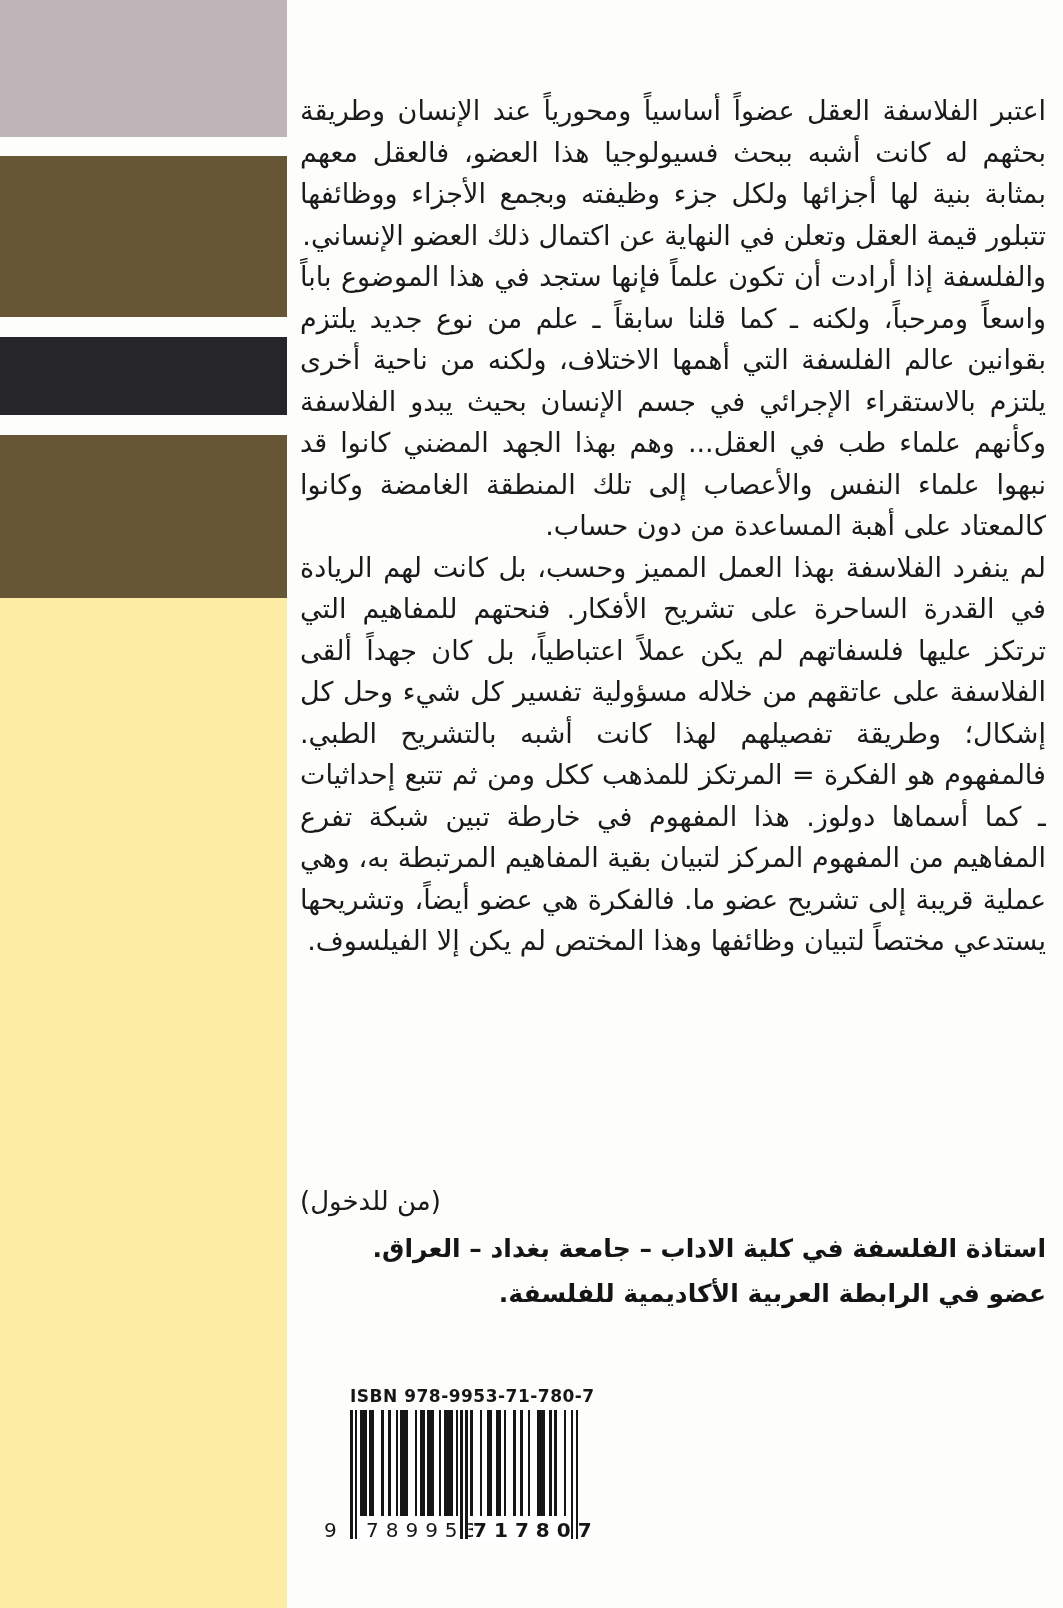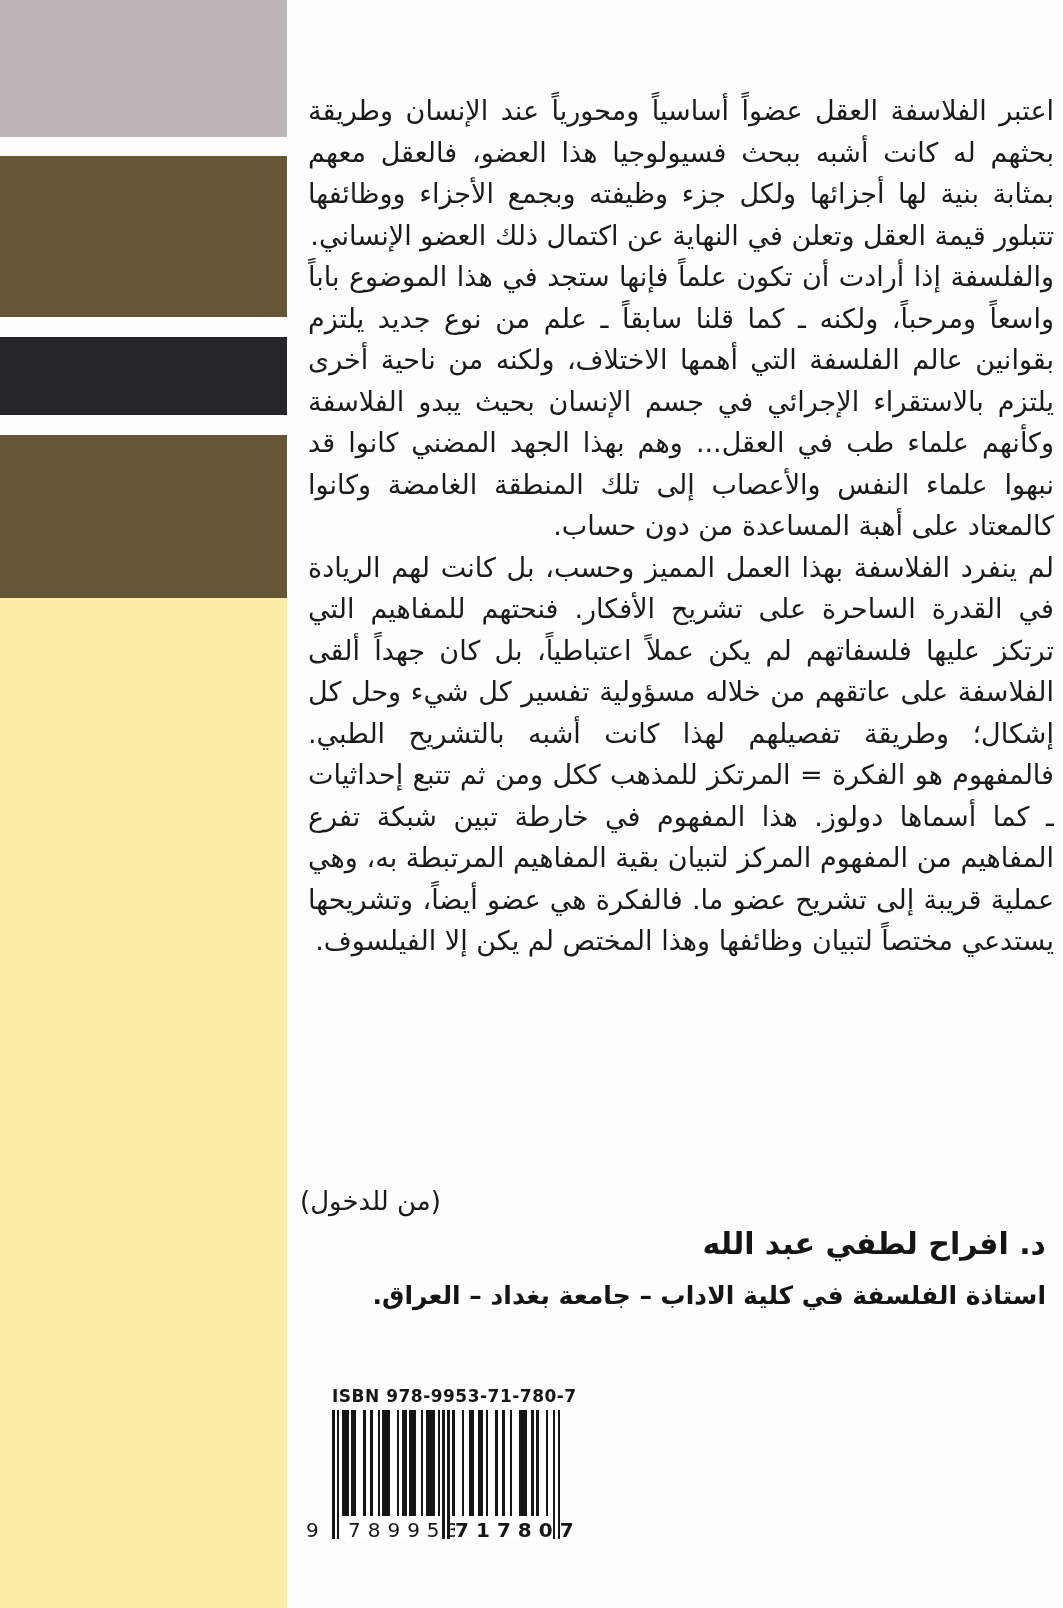--- a/index.html
+++ b/index.html
@@ -11,39 +11,39 @@
   
   .stripe{position:absolute;left:0;width:287px;}
   .stripe.gray  {top:0;    height:137px; background:#bdb5b7;}
   .stripe.brown1{top:156px; height:161px; background:#665636;}
   .stripe.black {top:337px; height:78px;  background:#26262a;}
   .stripe.brown2{top:435px; height:163px; background:#665636;}
   .stripe.cream {top:598px; height:1010px;background:#fceca4;}
 
   
   .blurb{
-    position:absolute;left:308px;top:90px;width:746px;max-height:1096px;
+    position:absolute;left:300px;top:90px;width:746px;max-height:1096px;
     overflow:hidden;direction:rtl;text-align:justify;
     color:#1a1a1a;font-size:27px;line-height:41.5px;
   }
   .blurb p{margin:0;}
   .attribution{
     position:absolute;left:300px;top:1186px;width:746px;
     direction:rtl;text-align:left;color:#1a1a1a;font-size:26px;
   }
   
   .author{
     position:absolute;left:300px;top:1226px;width:746px;
     direction:rtl;text-align:right;color:#151515;
   }
   .author .name{font-size:30px;font-weight:bold;margin:0 0 12px 0;}
   .author .bio{font-size:25px;font-weight:bold;margin:0;line-height:45px;}
 
   
-  .isbn-block{position:absolute;left:332px;top:1386px;width:228px;}
+  .isbn-block{position:absolute;left:350px;top:1386px;width:228px;}
   .isbn-label{
     font-size:17px;font-weight:bold;letter-spacing:.5px;color:#161616;
     text-align:center;white-space:nowrap;margin-bottom:4px;
   }
   .barcode{position:relative;height:130px;background:#fff;}
   .barcode .bar{position:absolute;top:0;height:106px;background:#161616;}
   .barcode .bar.tall{height:129px;}
   .barcode .digits{
     position:absolute;bottom:-2px;left:0;width:100%;height:24px;
     font-size:20px;color:#161616;
@@ -67,22 +67,22 @@
 
 <div class="blurb">
   <p>اعتبر الفلاسفة العقل عضواً أساسياً ومحورياً عند الإنسان وطريقة بحثهم له كانت أشبه ببحث فسيولوجيا هذا العضو، فالعقل معهم بمثابة بنية لها أجزائها ولكل جزء وظيفته وبجمع الأجزاء ووظائفها تتبلور قيمة العقل وتعلن في النهاية عن اكتمال ذلك العضو الإنساني.</p>
   <p>والفلسفة إذا أرادت أن تكون علماً فإنها ستجد في هذا الموضوع باباً واسعاً ومرحباً، ولكنه ـ كما قلنا سابقاً ـ علم من نوع جديد يلتزم بقوانين عالم الفلسفة التي أهمها الاختلاف، ولكنه من ناحية أخرى يلتزم بالاستقراء الإجرائي في جسم الإنسان بحيث يبدو الفلاسفة وكأنهم علماء طب في العقل... وهم بهذا الجهد المضني كانوا قد نبهوا علماء النفس والأعصاب إلى تلك المنطقة الغامضة وكانوا كالمعتاد على أهبة المساعدة من دون حساب.</p>
   <p>لم ينفرد الفلاسفة بهذا العمل المميز وحسب، بل كانت لهم الريادة في القدرة الساحرة على تشريح الأفكار. فنحتهم للمفاهيم التي ترتكز عليها فلسفاتهم لم يكن عملاً اعتباطياً، بل كان جهداً ألقى الفلاسفة على عاتقهم من خلاله مسؤولية تفسير كل شيء وحل كل إشكال؛ وطريقة تفصيلهم لهذا كانت أشبه بالتشريح الطبي. فالمفهوم هو الفكرة = المرتكز للمذهب ككل ومن ثم تتبع إحداثيات ـ كما أسماها دولوز. هذا المفهوم في خارطة تبين شبكة تفرع المفاهيم من المفهوم المركز لتبيان بقية المفاهيم المرتبطة به، وهي عملية قريبة إلى تشريح عضو ما. فالفكرة هي عضو أيضاً، وتشريحها يستدعي مختصاً لتبيان وظائفها وهذا المختص لم يكن إلا الفيلسوف.</p>
 </div>
 
 <div class="attribution">(من للدخول)</div>
 
 <div class="author">
-  <p class="name">د. افراح لطفي عبد الله</p>
   <p class="bio">استاذة الفلسفة في كلية الاداب – جامعة بغداد – العراق.</p>
+  <p class="bio">عضو في الرابطة العربية الأكاديمية للفلسفة.</p>
 </div>
 
 <div class="isbn-block">
   <div class="isbn-label">ISBN 978-9953-71-780-7</div>
   <div class="barcode" id="barcode">
     <div class="digits">
       <span class="prefix">9</span>
       <span class="grp g1">789953</span>
       <span class="grp g2">717807</span>
     </div>

